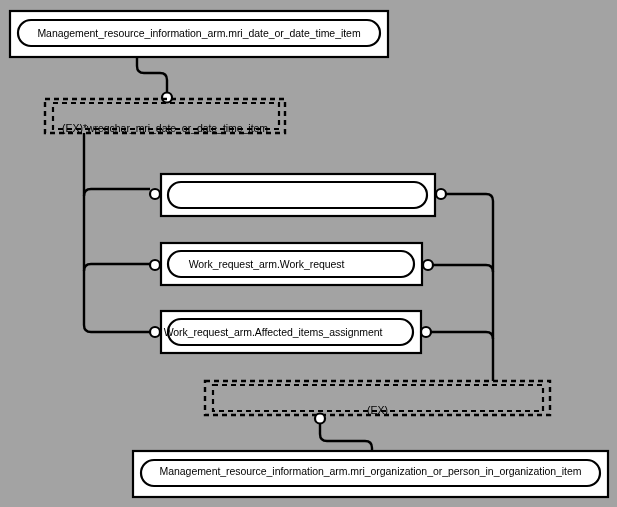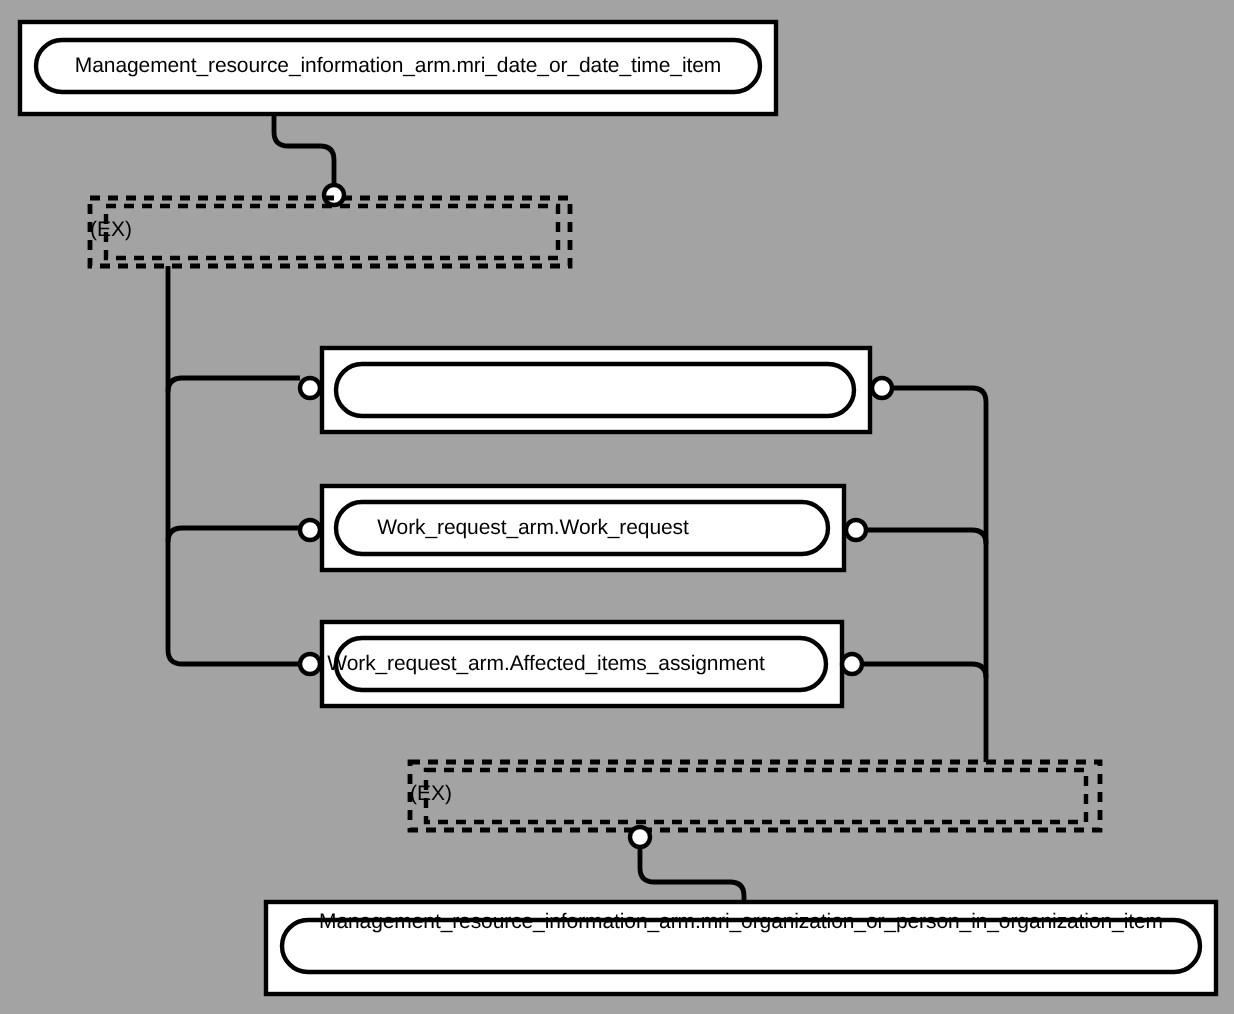--- a/index.html
+++ b/index.html
@@ -42,22 +42,22 @@
   .schema-label {
     font-size: 10.5px;
     letter-spacing: -0.05px;
   }
   .ex-label {
     font-size: 10.5px;
   }
   .stack {
     position: absolute;
     display: flex;
-    flex-direction: column;
-    align-items: flex-start;
+    flex-direction: row;
+    align-items: flex-end;
     justify-content: center;
     line-height: 12.5px;
   }
 </style>
 </head>
 <body>
 
 <div id="canvas">
 
   <svg class="layer" viewBox="0 0 617 507" xmlns="http://www.w3.org/2000/svg">
@@ -106,26 +106,27 @@
 
       <rect x="133" y="451" width="475" height="46" fill="#ffffff" stroke="#000000" stroke-width="2.2"></rect>
       <rect x="141" y="460" width="459" height="26" rx="13" ry="13" fill="#ffffff" stroke="#000000" stroke-width="2.2"></rect>
     </g>
   </svg>
 
   <div class="node-label schema-label" style="left:18px; top:20px; width:362px; height:26px;">Management_resource_information_arm.mri_date_or_date_time_item</div>
 
   <div class="stack" style="left:45px; top:96px; width:240px; height:38px;">
     <div class="ex-label">(EX)</div>
+    <div class="entity-label">*wreqchar_mri_date_or_date_time_item</div>
   </div>
 
 
   <div class="node-label entity-label" style="left:168px; top:251px; width:197px; height:26px;">Work_request_arm.Work_request</div>
 
   <div class="node-label entity-label" style="left:168px; top:319px; width:210px; height:26px;">Work_request_arm.Affected_items_assignment</div>
 
   <div class="stack" style="left:205px; top:378px; width:345px; height:38px;">
     <div class="ex-label">(EX)</div>
   </div>
 
-  <div class="node-label schema-label" style="left:141px; top:448px; width:459px; height:26px;">Management_resource_information_arm.mri_organization_or_person_in_organization_item</div>
+  <div class="node-label schema-label" style="left:141px; top:458px; width:459px; height:26px;">Management_resource_information_arm.mri_organization_or_person_in_organization_item</div>
 
 </div>
 
 </body></html>

